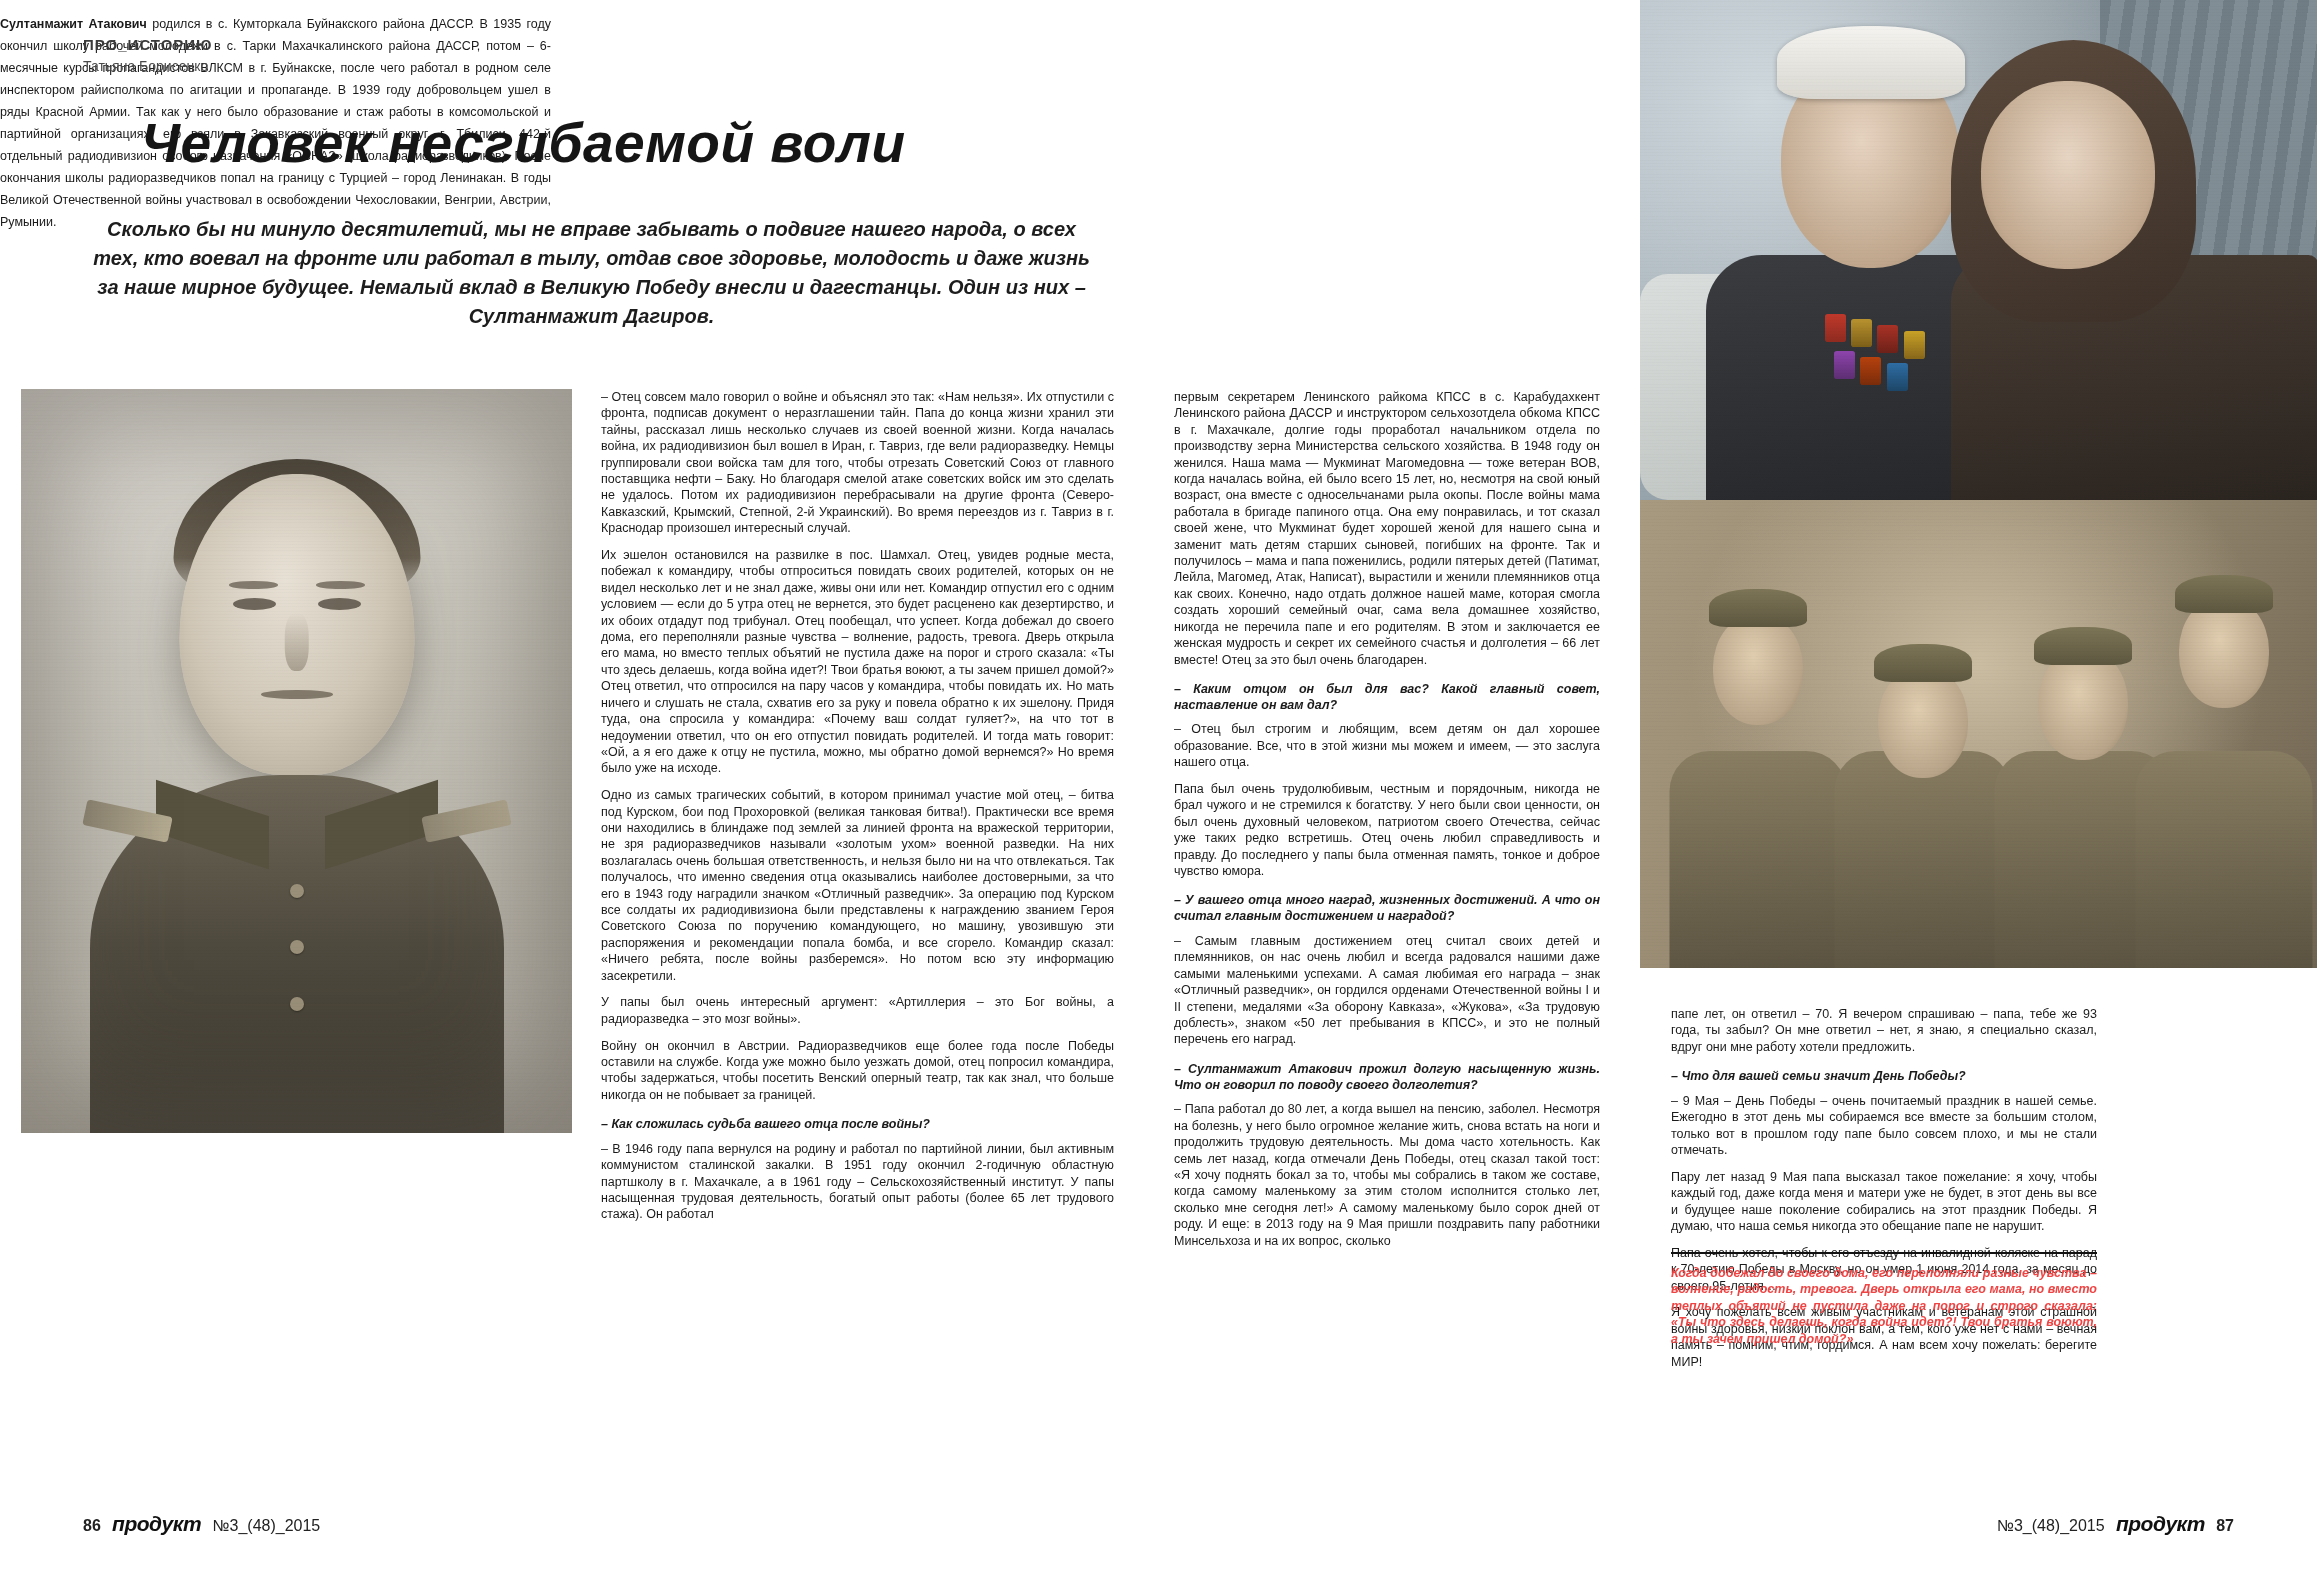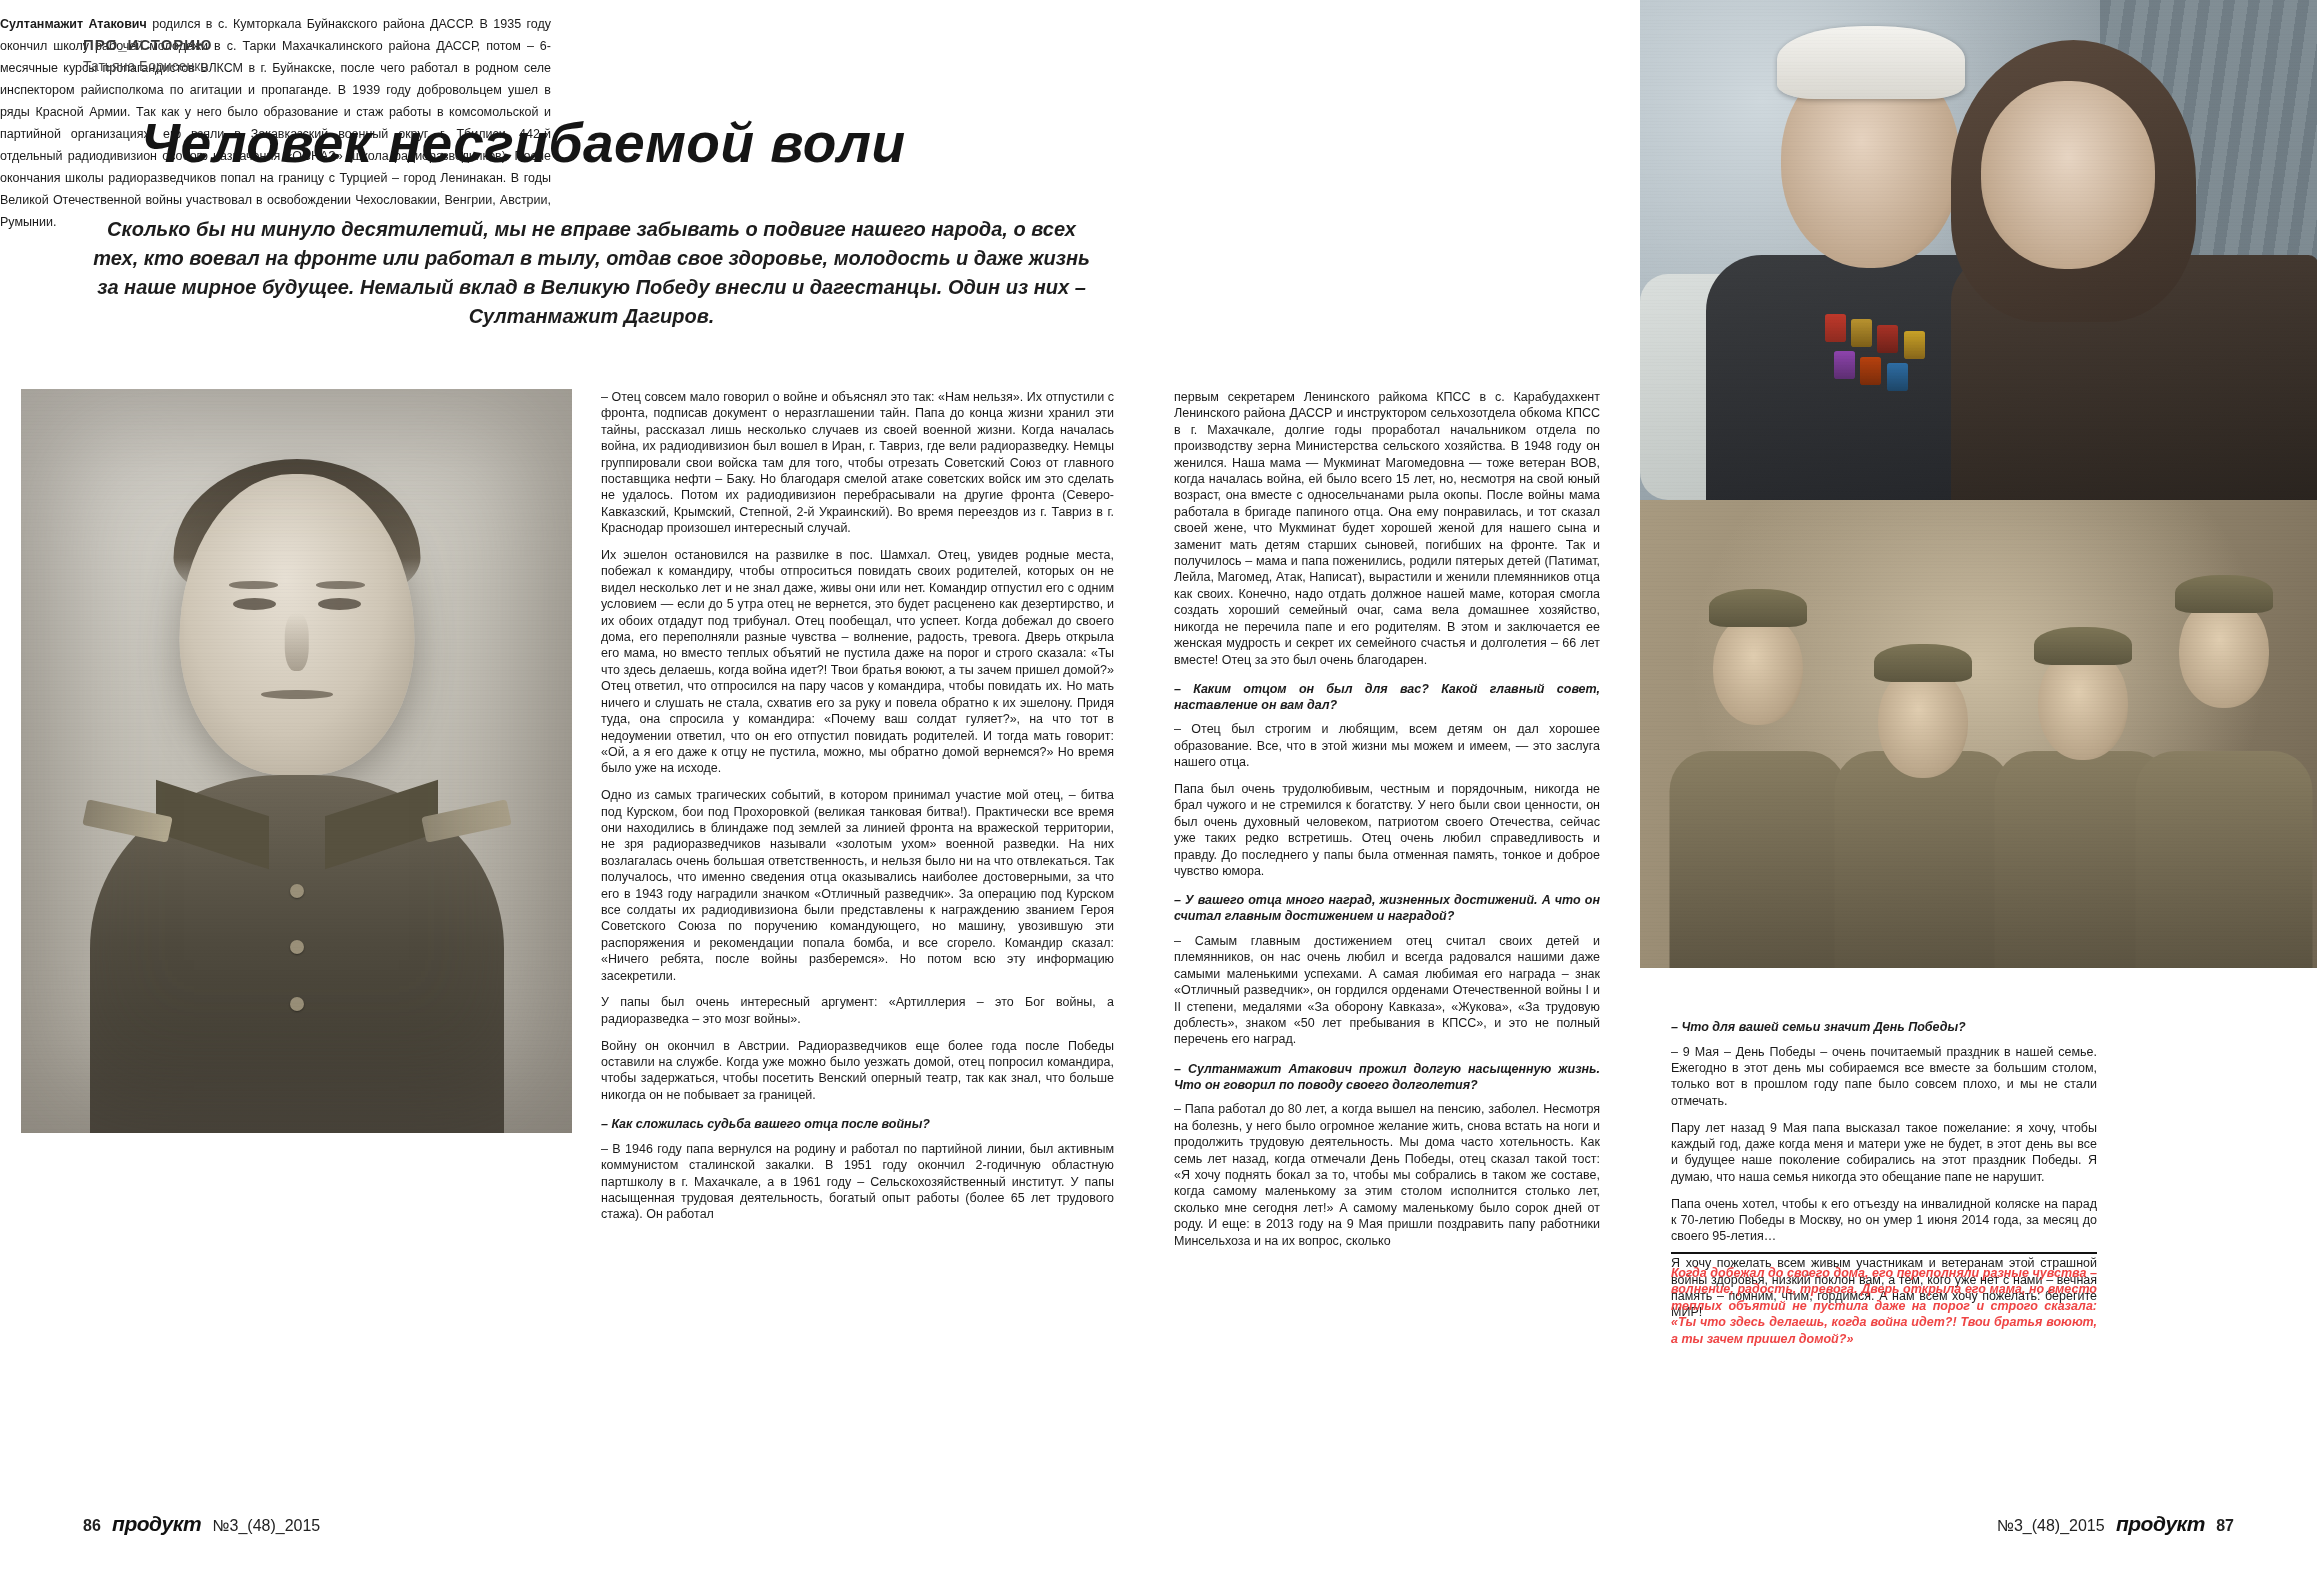--- a/index.html
+++ b/index.html
@@ -264,20 +264,21 @@
   </div>
   <div class="sol" style="left:480px;width:207px;height:414px;">
     <div class="b"></div>
     <div class="h" style="top:43px;"></div>
     <div class="cap" style="top:21px;"></div>
   </div>
   <div class="pb-grain"></div>
 </div>
 
 <div class="col col4" style="top:1006px;">
+  <p>папе лет, он ответил – 70. Я вечером спрашиваю – папа, тебе же 93 года, ты забыл? Он мне ответил – нет, я знаю, я специально сказал, вдруг они мне работу хотели предложить.</p>
   <span class="q">– Что для вашей семьи значит День Победы?</span>
   <p>– 9 Мая – День Победы – очень почитаемый праздник в нашей семье. Ежегодно в этот день мы собираемся все вместе за большим столом, только вот в прошлом году папе было совсем плохо, и мы не стали отмечать.</p>
   <p>Пару лет назад 9 Мая папа высказал такое пожелание: я хочу, чтобы каждый год, даже когда меня и матери уже не будет, в этот день вы все и будущее наше поколение собирались на этот праздник Победы. Я думаю, что наша семья никогда это обещание папе не нарушит.</p>
   <p>Папа очень хотел, чтобы к его отъезду на инвалидной коляске на парад к 70-летию Победы в Москву, но он умер 1 июня 2014 года, за месяц до своего 95-летия…</p>
   <p>Я хочу пожелать всем живым участникам и ветеранам этой страшной войны здоровья, низкий поклон вам, а тем, кого уже нет с нами – вечная память – помним, чтим, гордимся. А нам всем хочу пожелать: берегите МИР!</p>
 </div>
 
 <div class="pullquote">Когда добежал до своего дома, его переполняли разные чувства – волнение, радость, тревога. Дверь открыла его мама, но вместо теплых объятий не пустила даже на порог и строго сказала: «Ты что здесь делаешь, когда война идет?! Твои братья воюют, а ты зачем пришел домой?»</div>
 
 <div class="foot-right">

